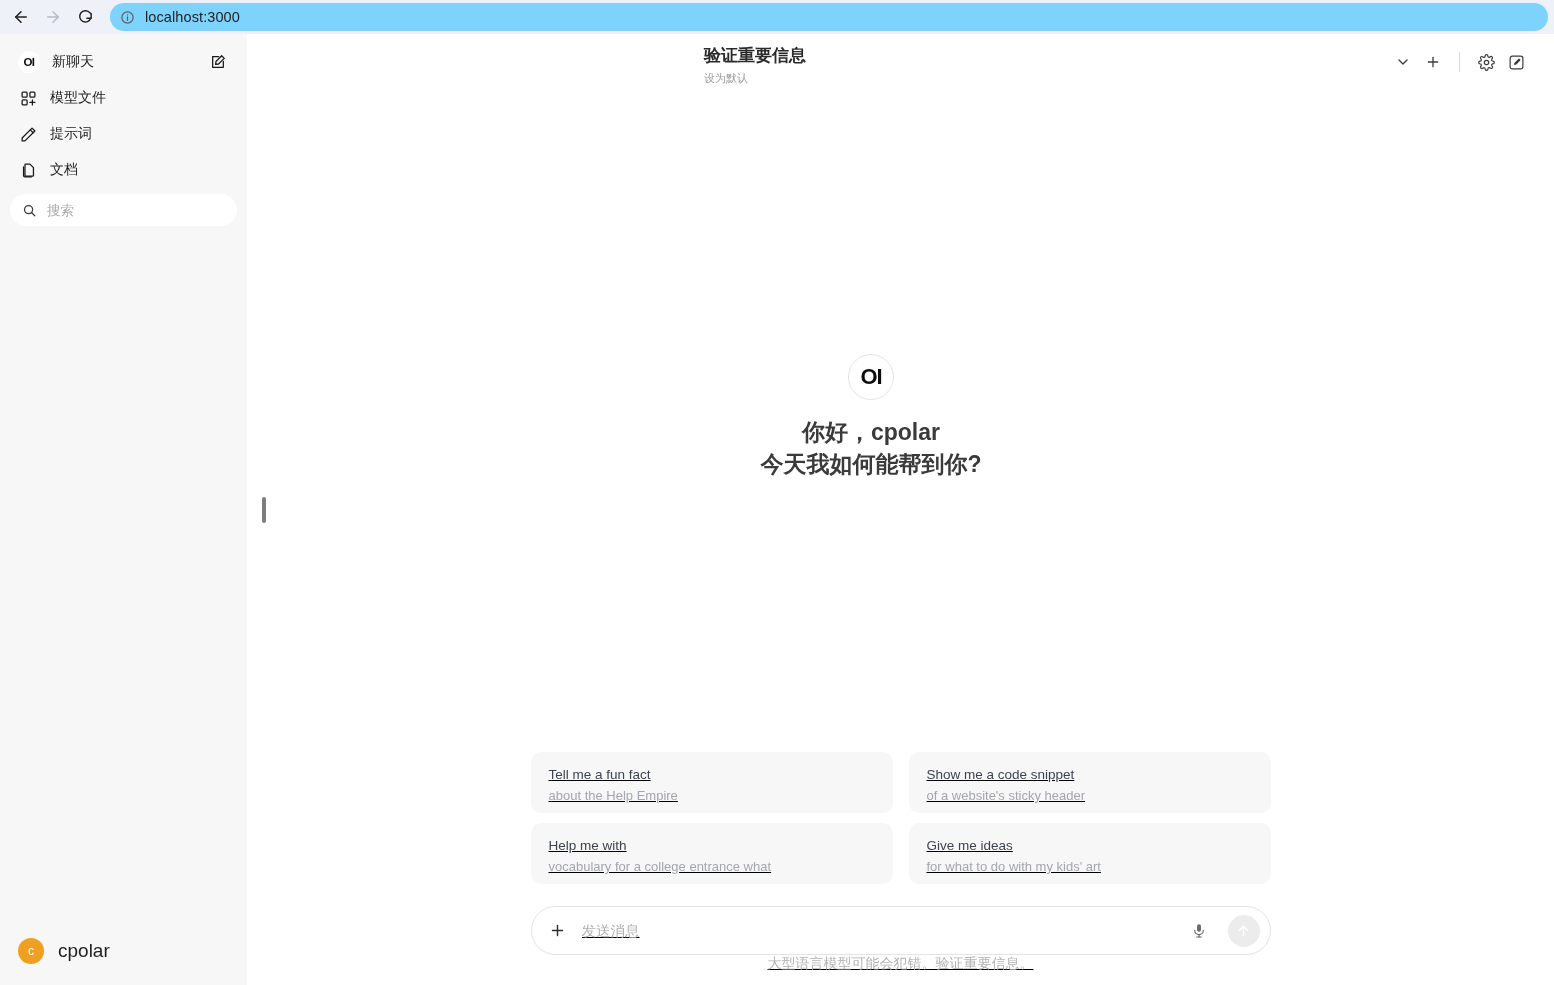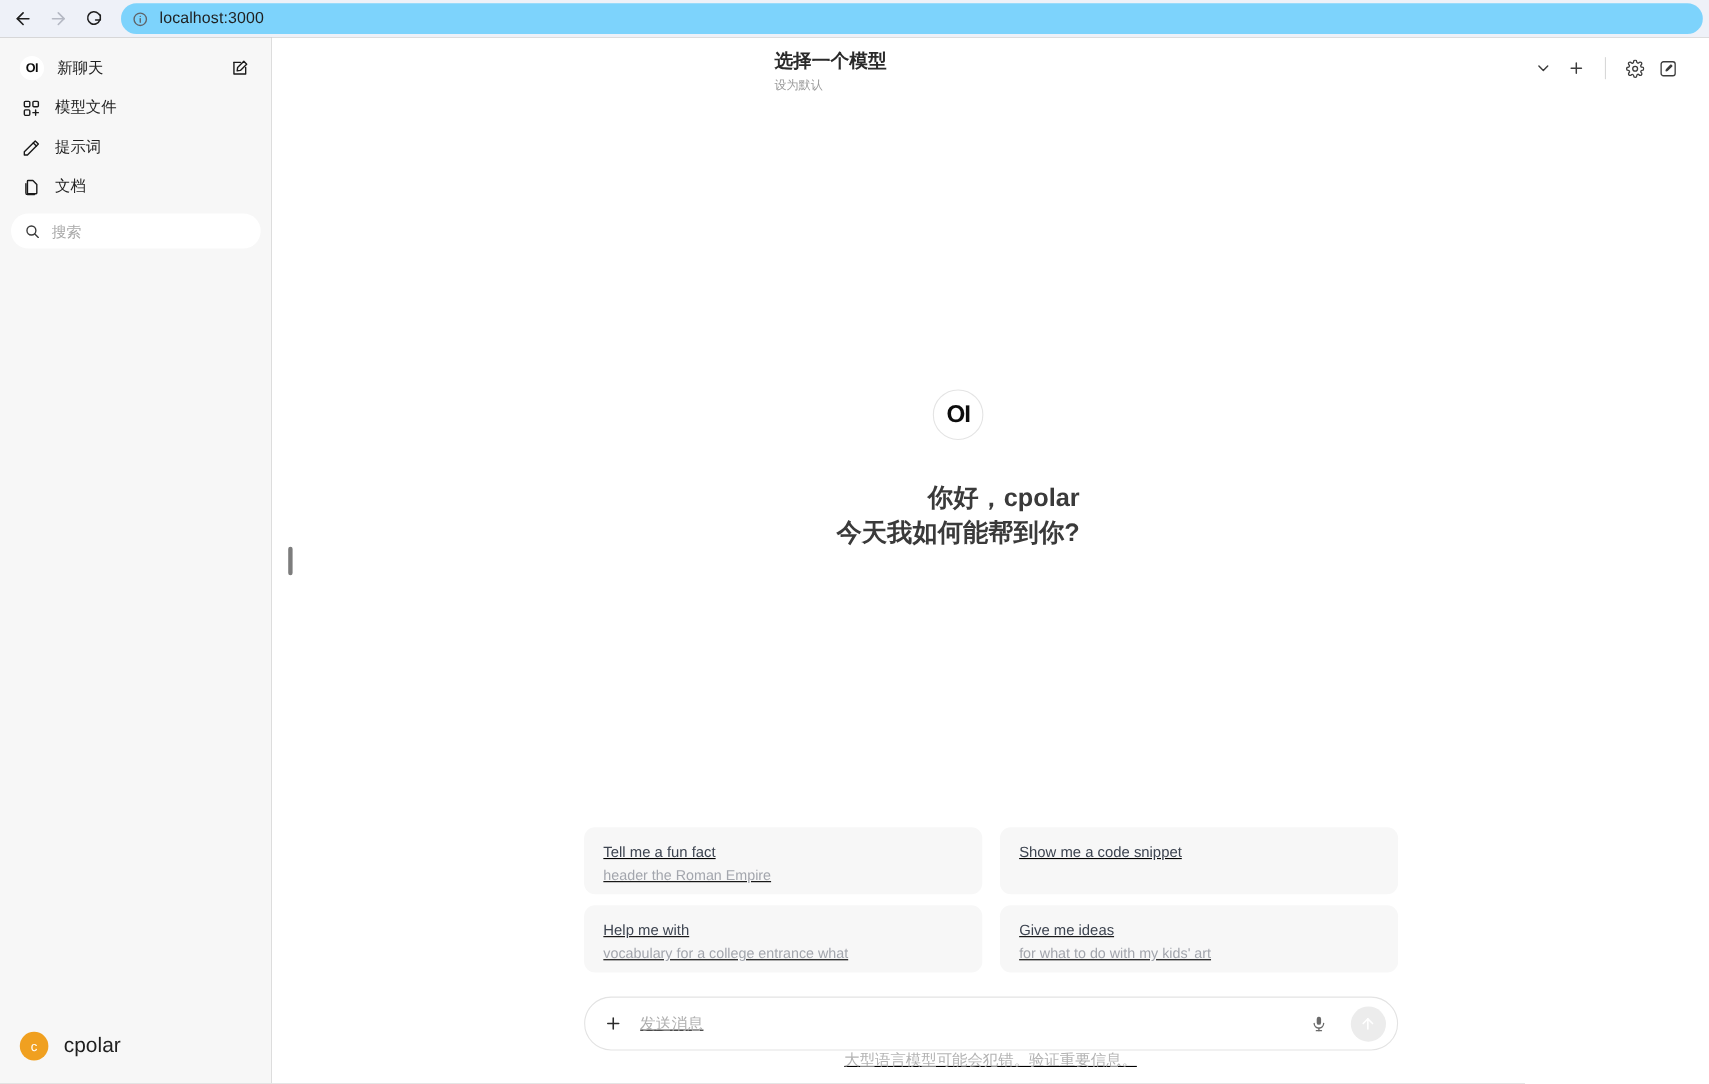--- a/index.html
+++ b/index.html
@@ -235,22 +235,22 @@
     display: flex;
     align-items: center;
     justify-content: center;
     font-size: 22px;
     font-weight: 700;
     letter-spacing: -1px;
     color: #0d0d0d;
     margin-left: -59px;
   }
   .greet-text {
-    margin-top: 36px;
-    text-align: right;
+    margin-top: 16px;
+    text-align: center;
     margin-left: -59px;
   }
   .greet-line {
     font-size: 23px;
     font-weight: 700;
     color: #3a3a3a;
     line-height: 32px;
     white-space: nowrap;
   }
 
@@ -443,21 +443,21 @@
       <span class="user-name">cpolar</span>
     </div>
   </div>
 
   <div class="resize-handle"></div>
 
   <div class="main">
 
     <div class="main-header">
       <div class="model-picker">
-        <div class="model-title">选择一个模型</div>
+        <div class="model-title">验证重要信息</div>
         <div class="model-sub">设为默认</div>
       </div>
 
       <div class="header-actions">
         <div class="hdr-btn">
           <svg width="16" height="16" viewBox="0 0 24 24" fill="none" stroke="currentColor" stroke-width="2" stroke-linecap="round" stroke-linejoin="round">
             <polyline points="6 9 12 15 18 9"></polyline>
           </svg>
         </div>
         <div class="hdr-btn">
@@ -489,24 +489,25 @@
         <div class="greet-line">今天我如何能帮到你?</div>
       </div>
     </div>
 
     <div class="composer-zone">
       <div class="inner-col">
 
         <div class="suggestions">
           <div class="sugg-card">
             <div class="sugg-title">Tell me a fun fact</div>
-            <div class="sugg-sub">header the Roman Empire</div>
+            <div class="sugg-sub">about the Help Empire</div>
           </div>
           <div class="sugg-card">
             <div class="sugg-title">Show me a code snippet</div>
+            <div class="sugg-sub">of a website's sticky header</div>
           </div>
           <div class="sugg-card">
             <div class="sugg-title">Help me with</div>
             <div class="sugg-sub">vocabulary for a college entrance what</div>
           </div>
           <div class="sugg-card">
             <div class="sugg-title">Give me ideas</div>
             <div class="sugg-sub">for what to do with my kids' art</div>
           </div>
         </div>

